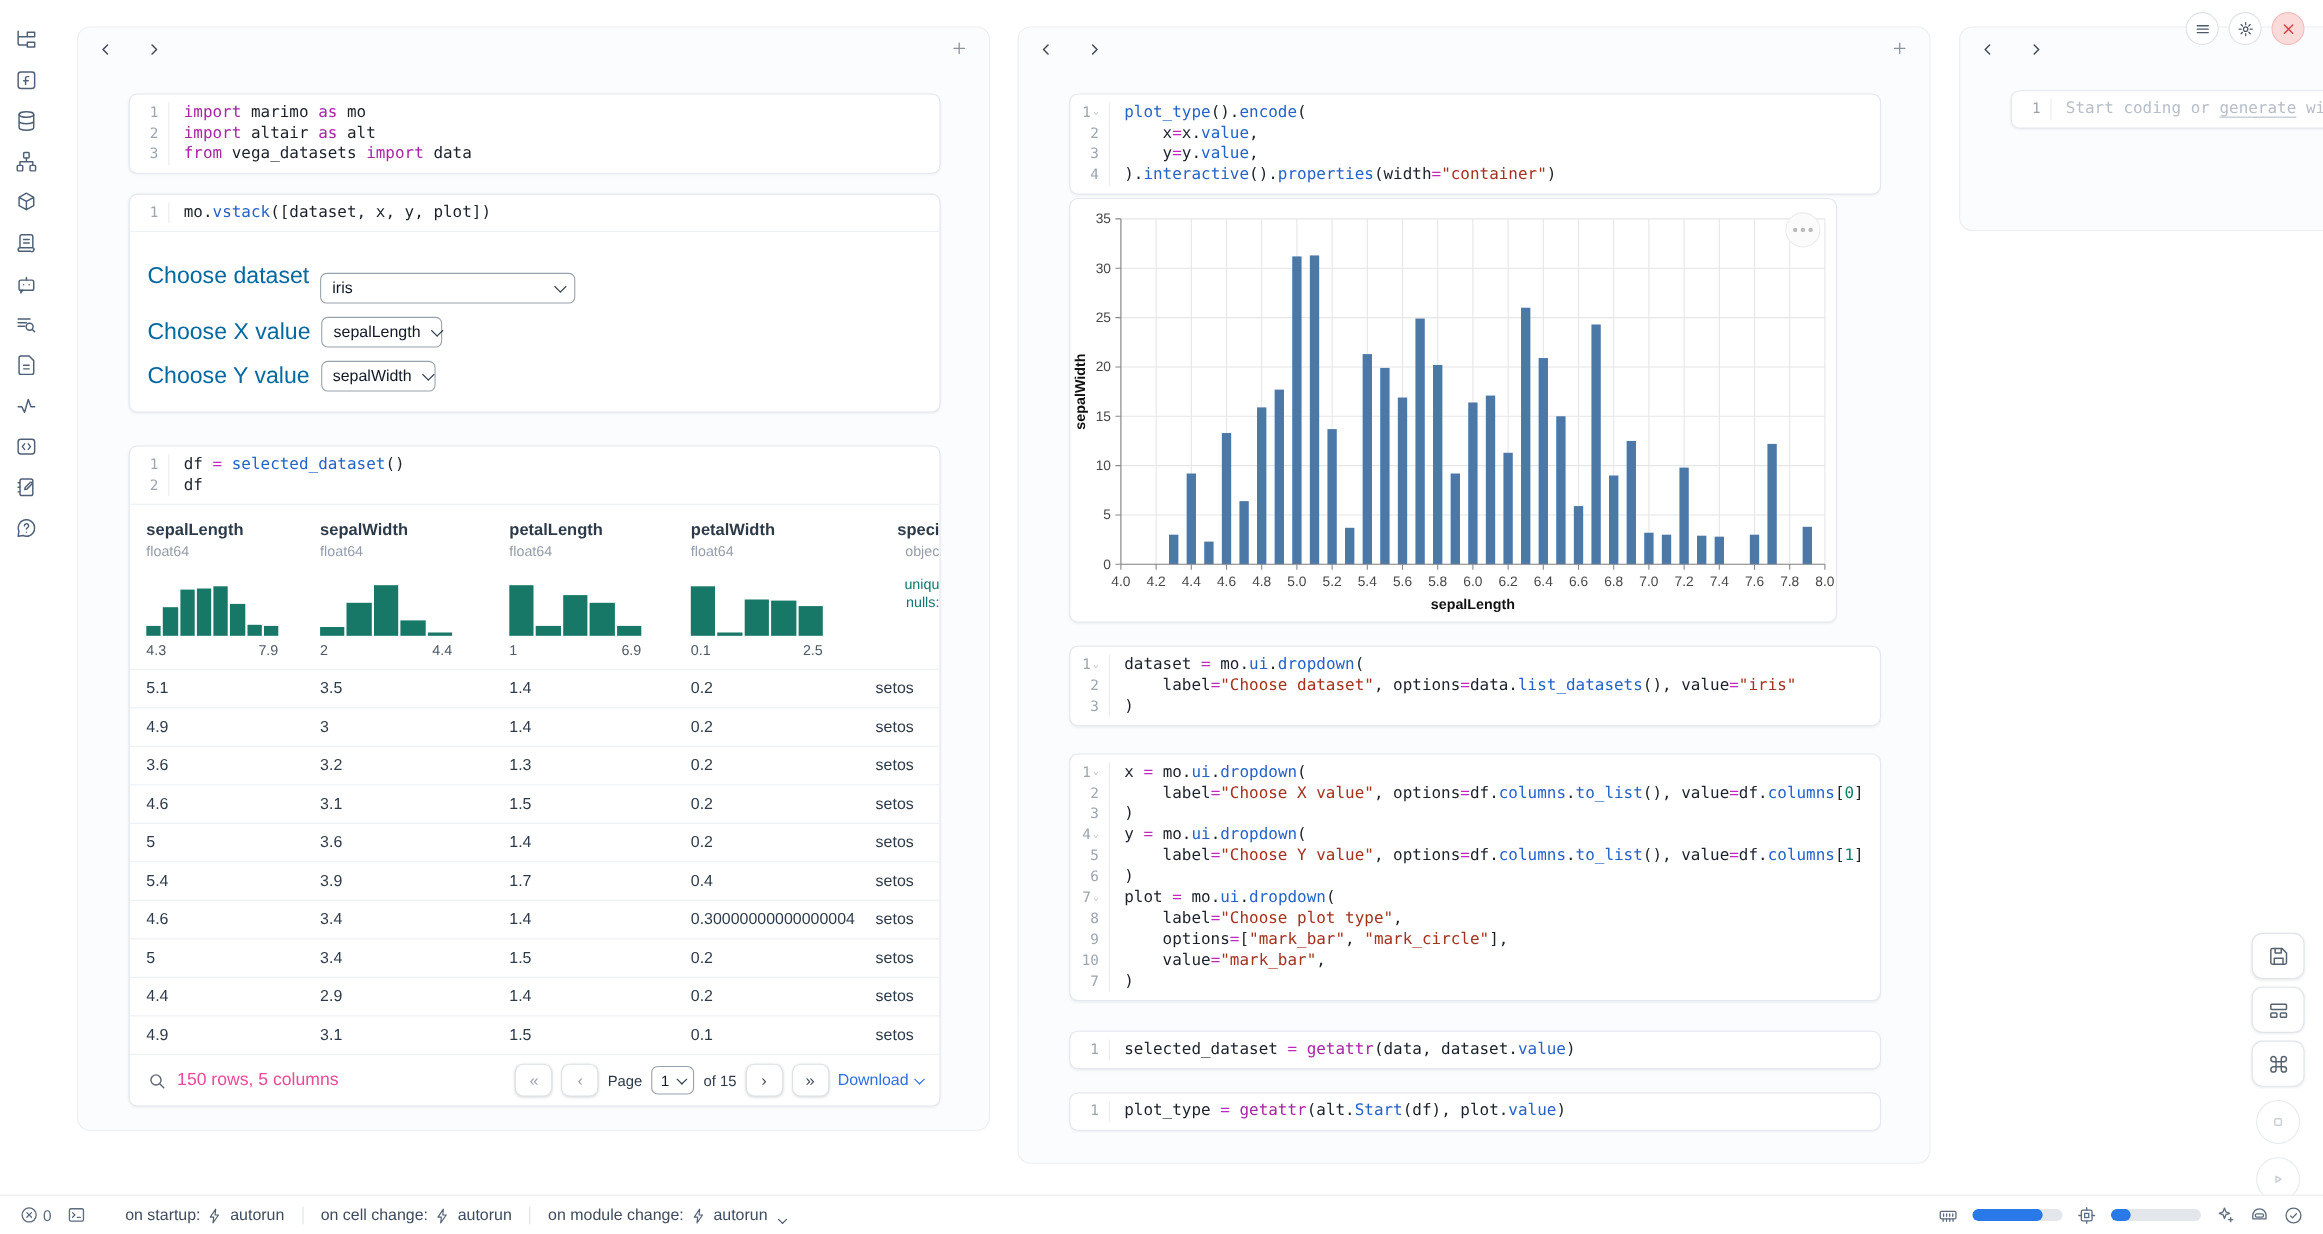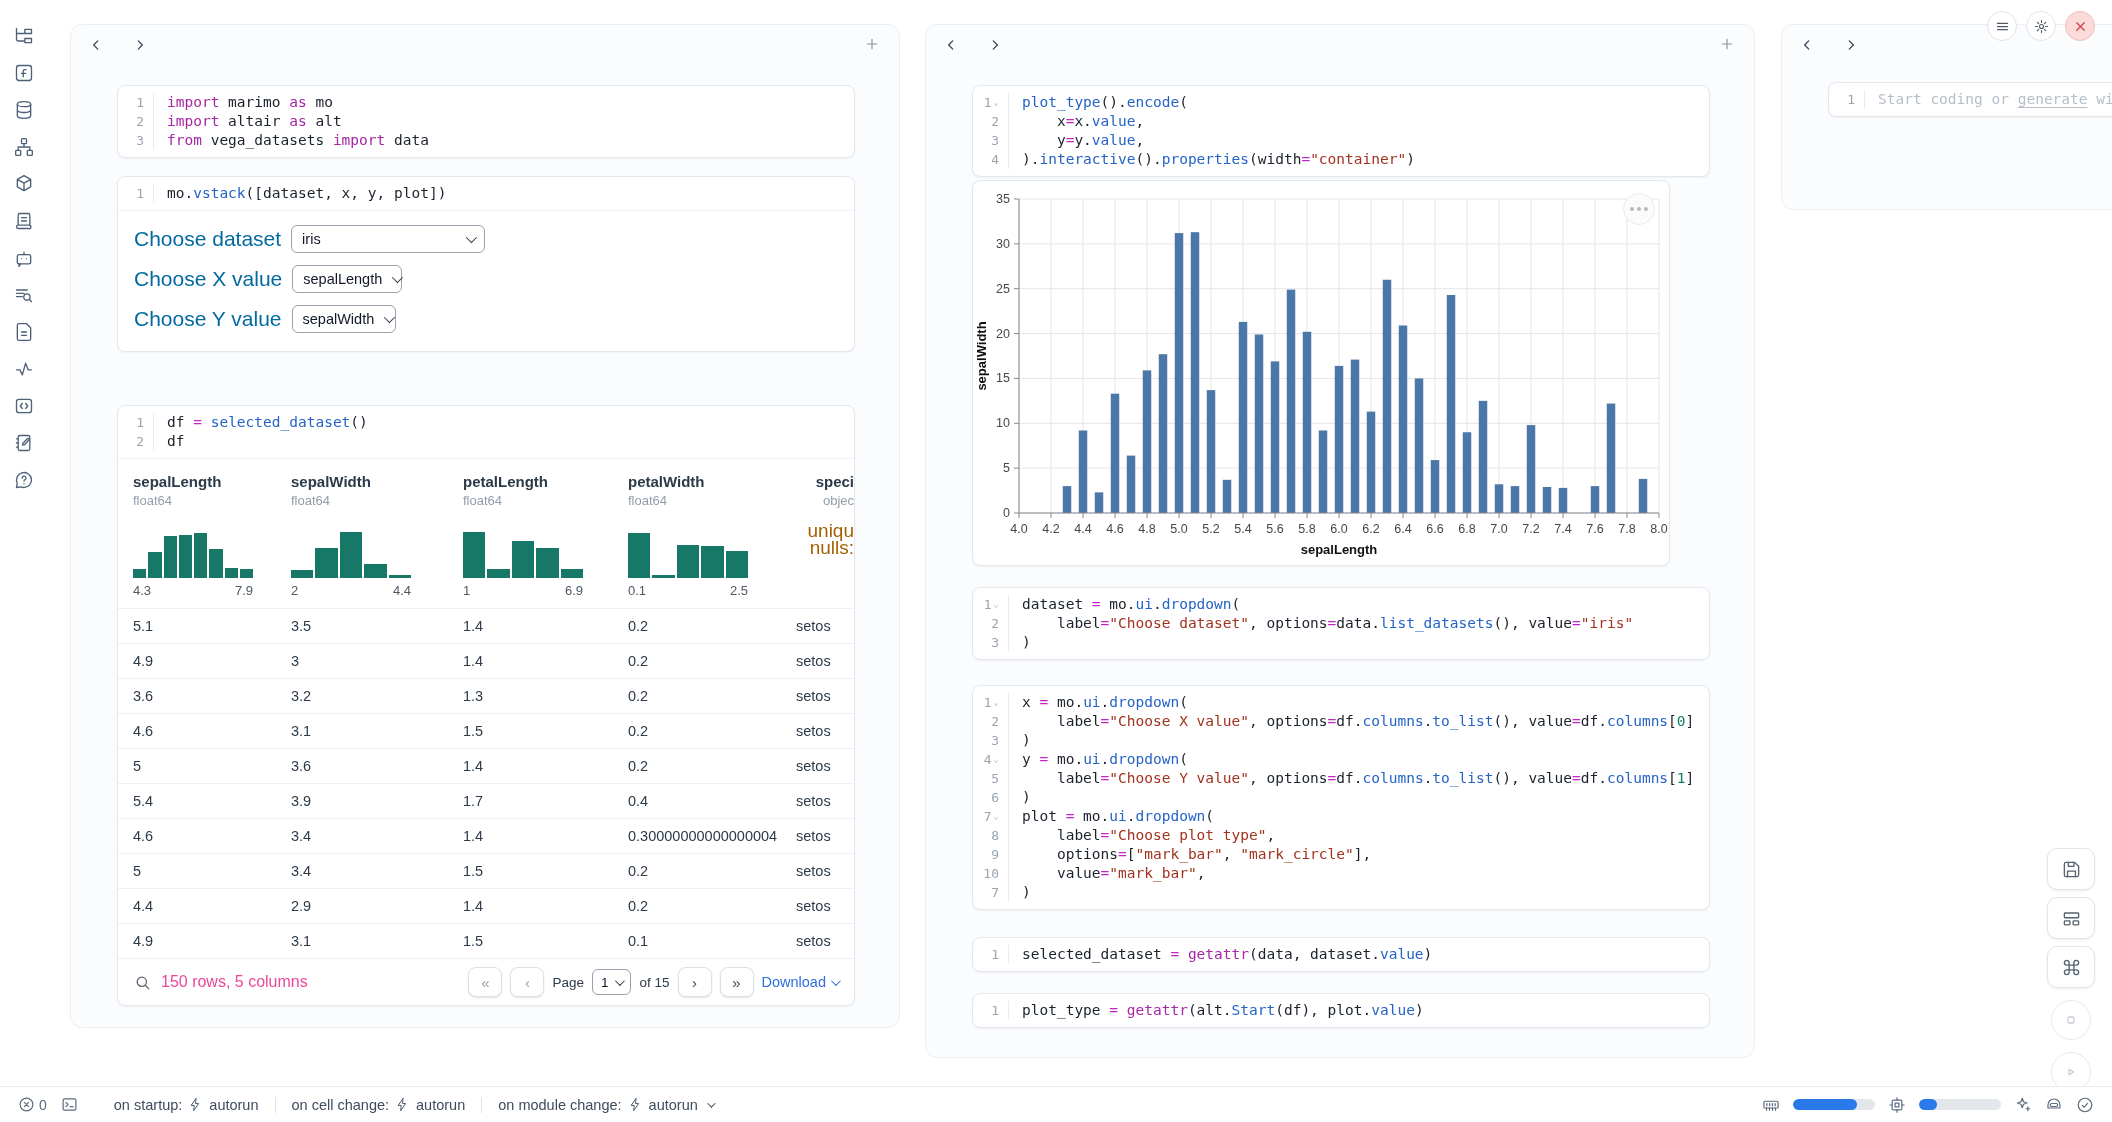--- a/index.html
+++ b/index.html
@@ -44,34 +44,34 @@
 
   
   .controls { padding:14px 0 18px 16px; display:flex; flex-direction:column; gap:12px; }
   .ctrl-row { display:flex; align-items:center; gap:10px; }
   .ctrl-label { font-size:21px; color:#0369a1; }
   .select { display:flex; align-items:center; border:1px solid #98a2ad; border-radius:6px;
             background:#fff; height:28px; padding:0 10px; font-size:14.5px; color:#111826; cursor:pointer; }
   .select .val { flex:1; }
   .select::after { content:""; width:7px; height:7px; border-right:1.8px solid #2c3a49; border-bottom:1.8px solid #2c3a49;
                    transform:rotate(45deg) translateY(-2px); margin-left:10px; flex:none; }
-  .ctrl-row:nth-child(1) .select { width:194px; }
+  .ctrl-row:nth-child(1) .select { width:232px;margin-top:23px; }
   .ctrl-row:nth-child(2) .select { width:110px; }
   .ctrl-row:nth-child(3) .select { width:104px; }
   .ctrl-row:nth-child(4) .select { width:112px; }
 
   
   .thead { display:flex; padding:14px 0 10px 15px; }
   .th { flex:none; }
   .th:nth-child(1){ width:158px; } .th:nth-child(2){ width:172px; }
   .th:nth-child(3){ width:165px; } .th:nth-child(4){ width:168px; }
   .th:nth-child(5){ flex:1; overflow:hidden;text-align:right; }
   .th .nm { font-size:15px; font-weight:bold; color:#2c3a49; }
   .th .tp { font-size:13px; color:#939dab; margin-top:3px; }
-  .th .stats { margin-top:14px; font-size:19px; color:#a16207; line-height:17px; }
+  .th .stats { margin-top:14px; font-size:13px; color:#0f766e; line-height:17px; }
   .hist { display:flex; align-items:flex-end; gap:2px; height:58px; width:120px; margin-top:12px; }
   .hist i { flex:1; background:#177868; }
   .rng { display:flex; justify-content:space-between; width:120px; font-size:13px; color:#4d5966; margin-top:5px; }
   .tr { display:flex; align-items:center; height:35px; border-top:1px solid #edf0f4; padding-left:15px;
         font-size:14.5px; color:#2c3a49; }
   .tr span { flex:none; overflow:hidden; white-space:nowrap; }
   .tr span:nth-child(1){ width:158px; } .tr span:nth-child(2){ width:172px; }
   .tr span:nth-child(3){ width:165px; } .tr span:nth-child(4){ width:168px; }
   .tr span:nth-child(5){ flex:1; }
   .tfoot { display:flex; align-items:center; height:47px; border-top:1px solid #edf0f4; padding:0 16px; gap:10px; }
@@ -122,21 +122,21 @@
 
   
   .statusbar { position:absolute; left:0; bottom:0; width:2112px; height:36px; background:#fff;
                border-top:1px solid #e9ecef; display:flex; align-items:center; padding:0 18px;
                font-size:14.5px; color:#3e4c5e; }
   .sb-left { display:flex; align-items:center; gap:14px; }
   .icon-btn { background:none; border:none; color:#5c6b7e; cursor:pointer; display:flex; align-items:center; gap:4px;
               font-size:14px; color-scheme:light; }
   .icon-btn svg { width:17px; height:17px; }
   .status-items { display:flex; align-items:center; margin-left:6px; }
-  .sb-item { display:flex; align-items:center; gap:6px; padding:0 16px; cursor:pointer; }
+  .sb-item { display:flex; align-items:flex-end; gap:6px; padding:0 16px; cursor:pointer; }
   .sb-item + .sb-item { border-left:1px solid #dde2e8; }
   .sb-item svg { width:15px; height:15px; color:#4e5d70; }
   .sb-item .caret { width:6px; height:6px; border-right:1.6px solid #3e4c5e; border-bottom:1.6px solid #3e4c5e;
                     transform:rotate(45deg) translateY(-2px); margin-left:3px; }
   .sb-right { margin-left:auto; display:flex; align-items:center; gap:13px; }
   .meter { width:82px; height:11px; border-radius:6px; background:#e3e7ec; overflow:hidden; }
   .meter i { display:block; height:100%; background:#2979e8; border-radius:6px; }
   .sb-right svg { width:18px; height:18px; color:#5c6b7e; }
 </style>
 </head>

